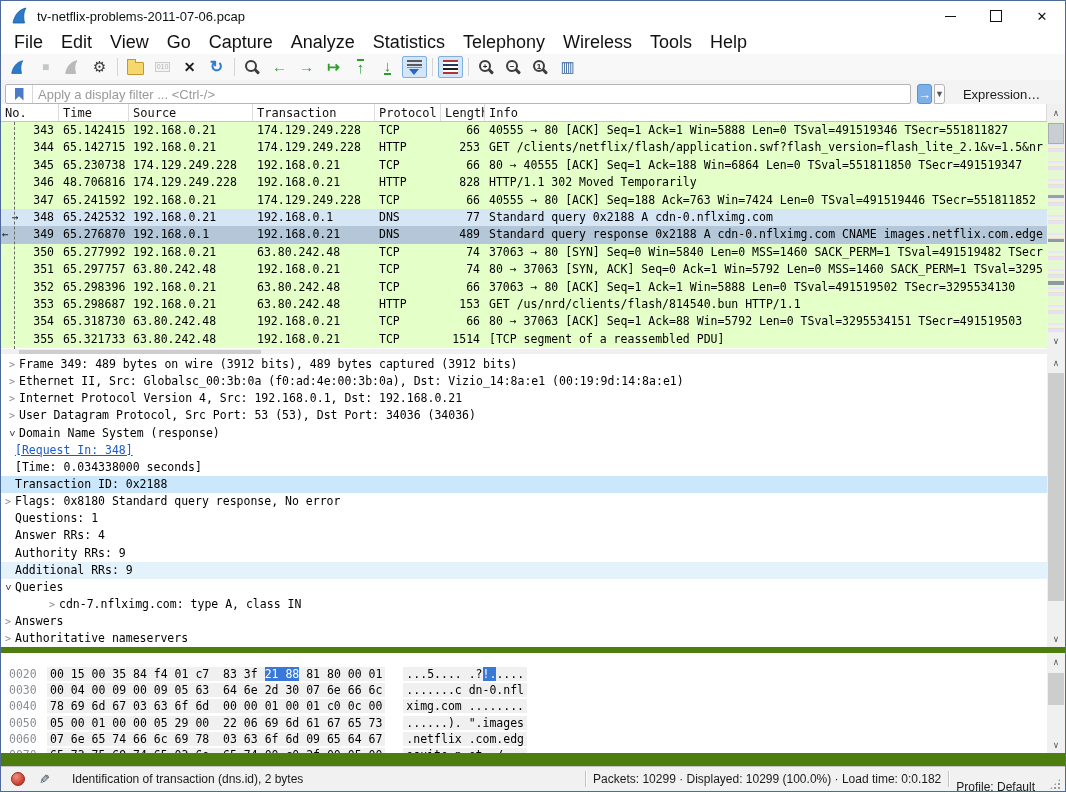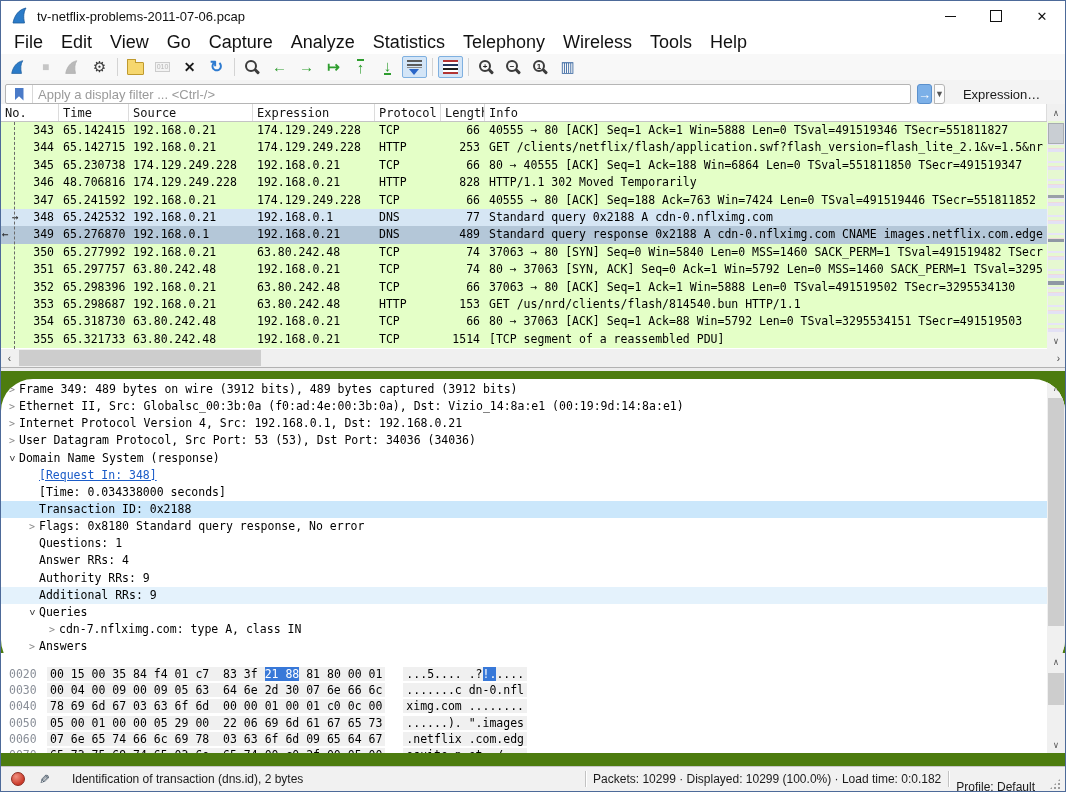--- a/index.html
+++ b/index.html
@@ -89,25 +89,25 @@
 
   
   .hscroll{position:absolute;left:0;top:348px;width:1066px;height:18px;background:#f0f0f0;}
   .hs-left{position:absolute;left:0;top:0;width:17px;height:18px;display:flex;align-items:center;justify-content:center;font-size:10px;color:#444;}
   .hs-right{position:absolute;right:0;top:0;width:17px;height:18px;display:flex;align-items:center;justify-content:center;font-size:10px;color:#444;}
   .hs-thumb{position:absolute;left:18px;top:1px;width:242px;height:16px;background:#cdcdcd;}
 
   .splitter{position:absolute;left:0;right:0;height:4px;background:#ececec;border-top:1px solid #b2b2b2;box-sizing:border-box;}
 
   
-  .detailspane{position:absolute;left:0;top:378px;width:1064px;height:293px;background:#fff;overflow:hidden;padding-top:2px;box-sizing:border-box;border-radius:32px;}
+  .detailspane{position:absolute;left:0;top:353px;width:1064px;height:293px;background:#fff;overflow:hidden;padding-top:2px;box-sizing:border-box;}
   .tline{height:17.15px;line-height:17.15px;font-size:11.5px;white-space:pre;overflow:hidden;}
   .tline .arrow{display:inline-block;width:14px;text-align:center;color:#8a8a8a;font-size:10px;}
   .tline .arrow.exp{transform:rotate(90deg);color:#3a3a3a;}
-  .ind0{padding-left:4px;} .ind1{padding-left:24px;} .ind2{padding-left:44px;}
+  .ind0{padding-left:4px;} .ind1{} .ind2{padding-left:44px;}
   .hl1{background:#cbe7fb;} .hl2{background:#e4f2fc;}
   .link{color:#1b5cc8;text-decoration:underline;}
   .vscroll{position:absolute;right:0;top:0;width:18px;height:100%;background:#f0f0f0;}
   .vs-thumb{position:absolute;left:1px;right:1px;background:#cdcdcd;}
 
   
   .hexpane{position:absolute;left:0;top:652px;width:1064px;height:100px;background:#fff;overflow:hidden;padding-top:13px;box-sizing:border-box;}
   .hrow{height:16.2px;line-height:16.2px;font-size:11.5px;white-space:pre;padding-left:8px;}
   .hoff{color:#8a8f98;display:inline-block;width:38px;}
   .hbytes{background:#f0f0f0;padding:0 3px;}
@@ -250,21 +250,21 @@
     <span class="expr-btn">Expression…</span>
     <span class="fvsep"></span>
     <span class="add-btn">+</span>
   </div>
 
   <div class="packetpane mono">
     <div class="phead" id="phead">
         <span class="hcell">No.</span>
         <span class="hcell">Time</span>
         <span class="hcell">Source</span>
-        <span class="hcell">Expression</span>
+        <span class="hcell">Transaction</span>
         <span class="hcell">Protocol</span>
         <span class="hcell">Length</span>
         <span class="hcell">Info</span>
       </div>
     <div class="prows" id="prows">
 
     <div class="prow g"><span class="cell c-no">343</span><span class="cell c-time">65.142415</span><span class="cell c-src">192.168.0.21</span><span class="cell c-dst">174.129.249.228</span><span class="cell c-proto">TCP</span><span class="cell c-len">66</span><span class="cell c-info">40555 → 80 [ACK] Seq=1 Ack=1 Win=5888 Len=0 TSval=491519346 TSecr=551811827</span></div>
         <div class="prow g"><span class="cell c-no">344</span><span class="cell c-time">65.142715</span><span class="cell c-src">192.168.0.21</span><span class="cell c-dst">174.129.249.228</span><span class="cell c-proto">HTTP</span><span class="cell c-len">253</span><span class="cell c-info">GET /clients/netflix/flash/application.swf?flash_version=flash_lite_2.1&amp;v=1.5&amp;nr</span></div>
         <div class="prow g"><span class="cell c-no">345</span><span class="cell c-time">65.230738</span><span class="cell c-src">174.129.249.228</span><span class="cell c-dst">192.168.0.21</span><span class="cell c-proto">TCP</span><span class="cell c-len">66</span><span class="cell c-info">80 → 40555 [ACK] Seq=1 Ack=188 Win=6864 Len=0 TSval=551811850 TSecr=491519347</span></div>
         <div class="prow g"><span class="cell c-no">346</span><span class="cell c-time">48.706816</span><span class="cell c-src">174.129.249.228</span><span class="cell c-dst">192.168.0.21</span><span class="cell c-proto">HTTP</span><span class="cell c-len">828</span><span class="cell c-info">HTTP/1.1 302 Moved Temporarily</span></div>

